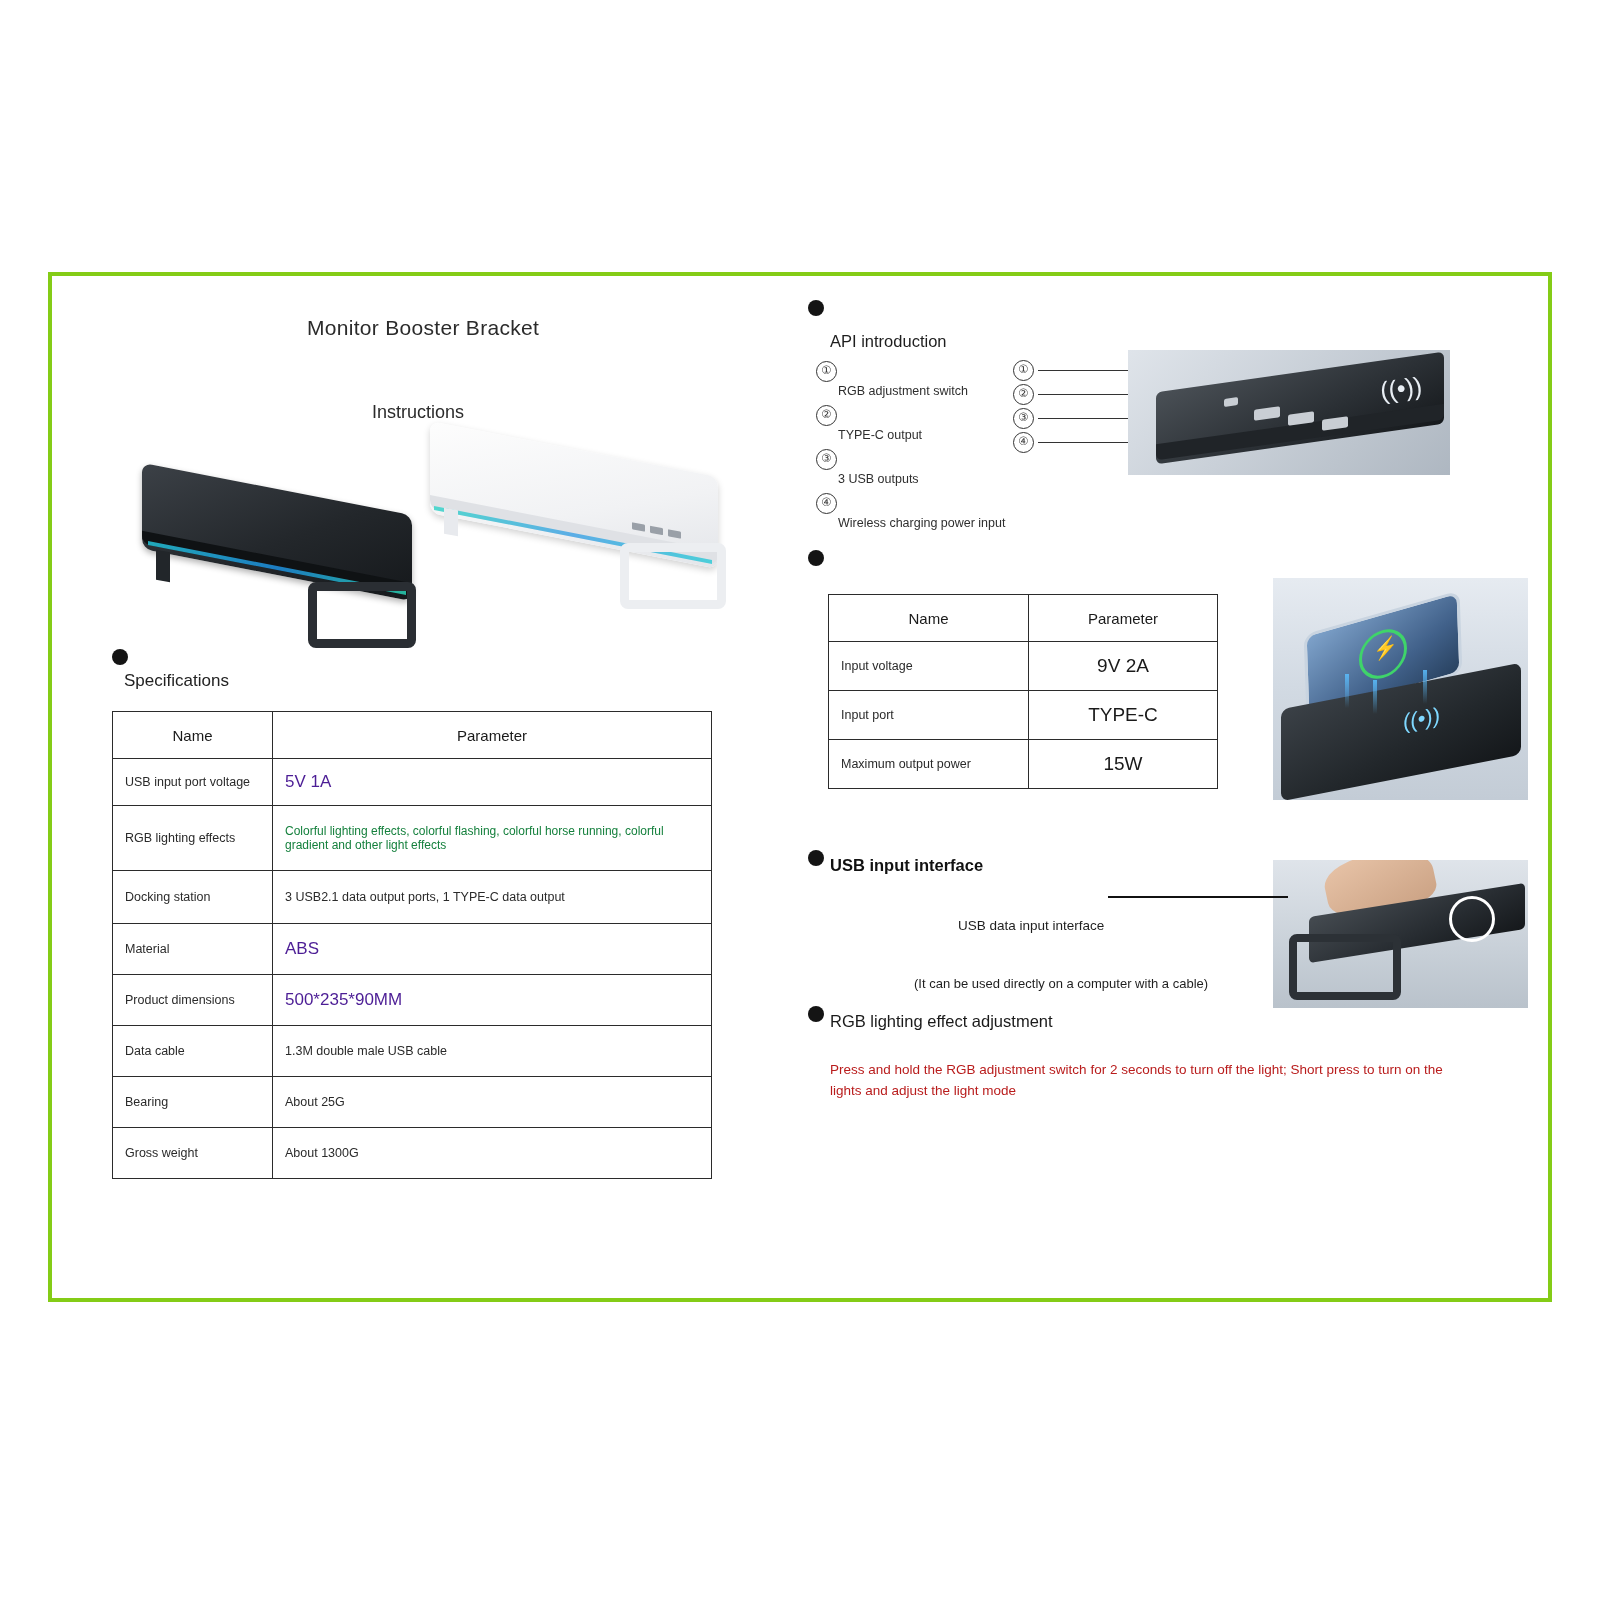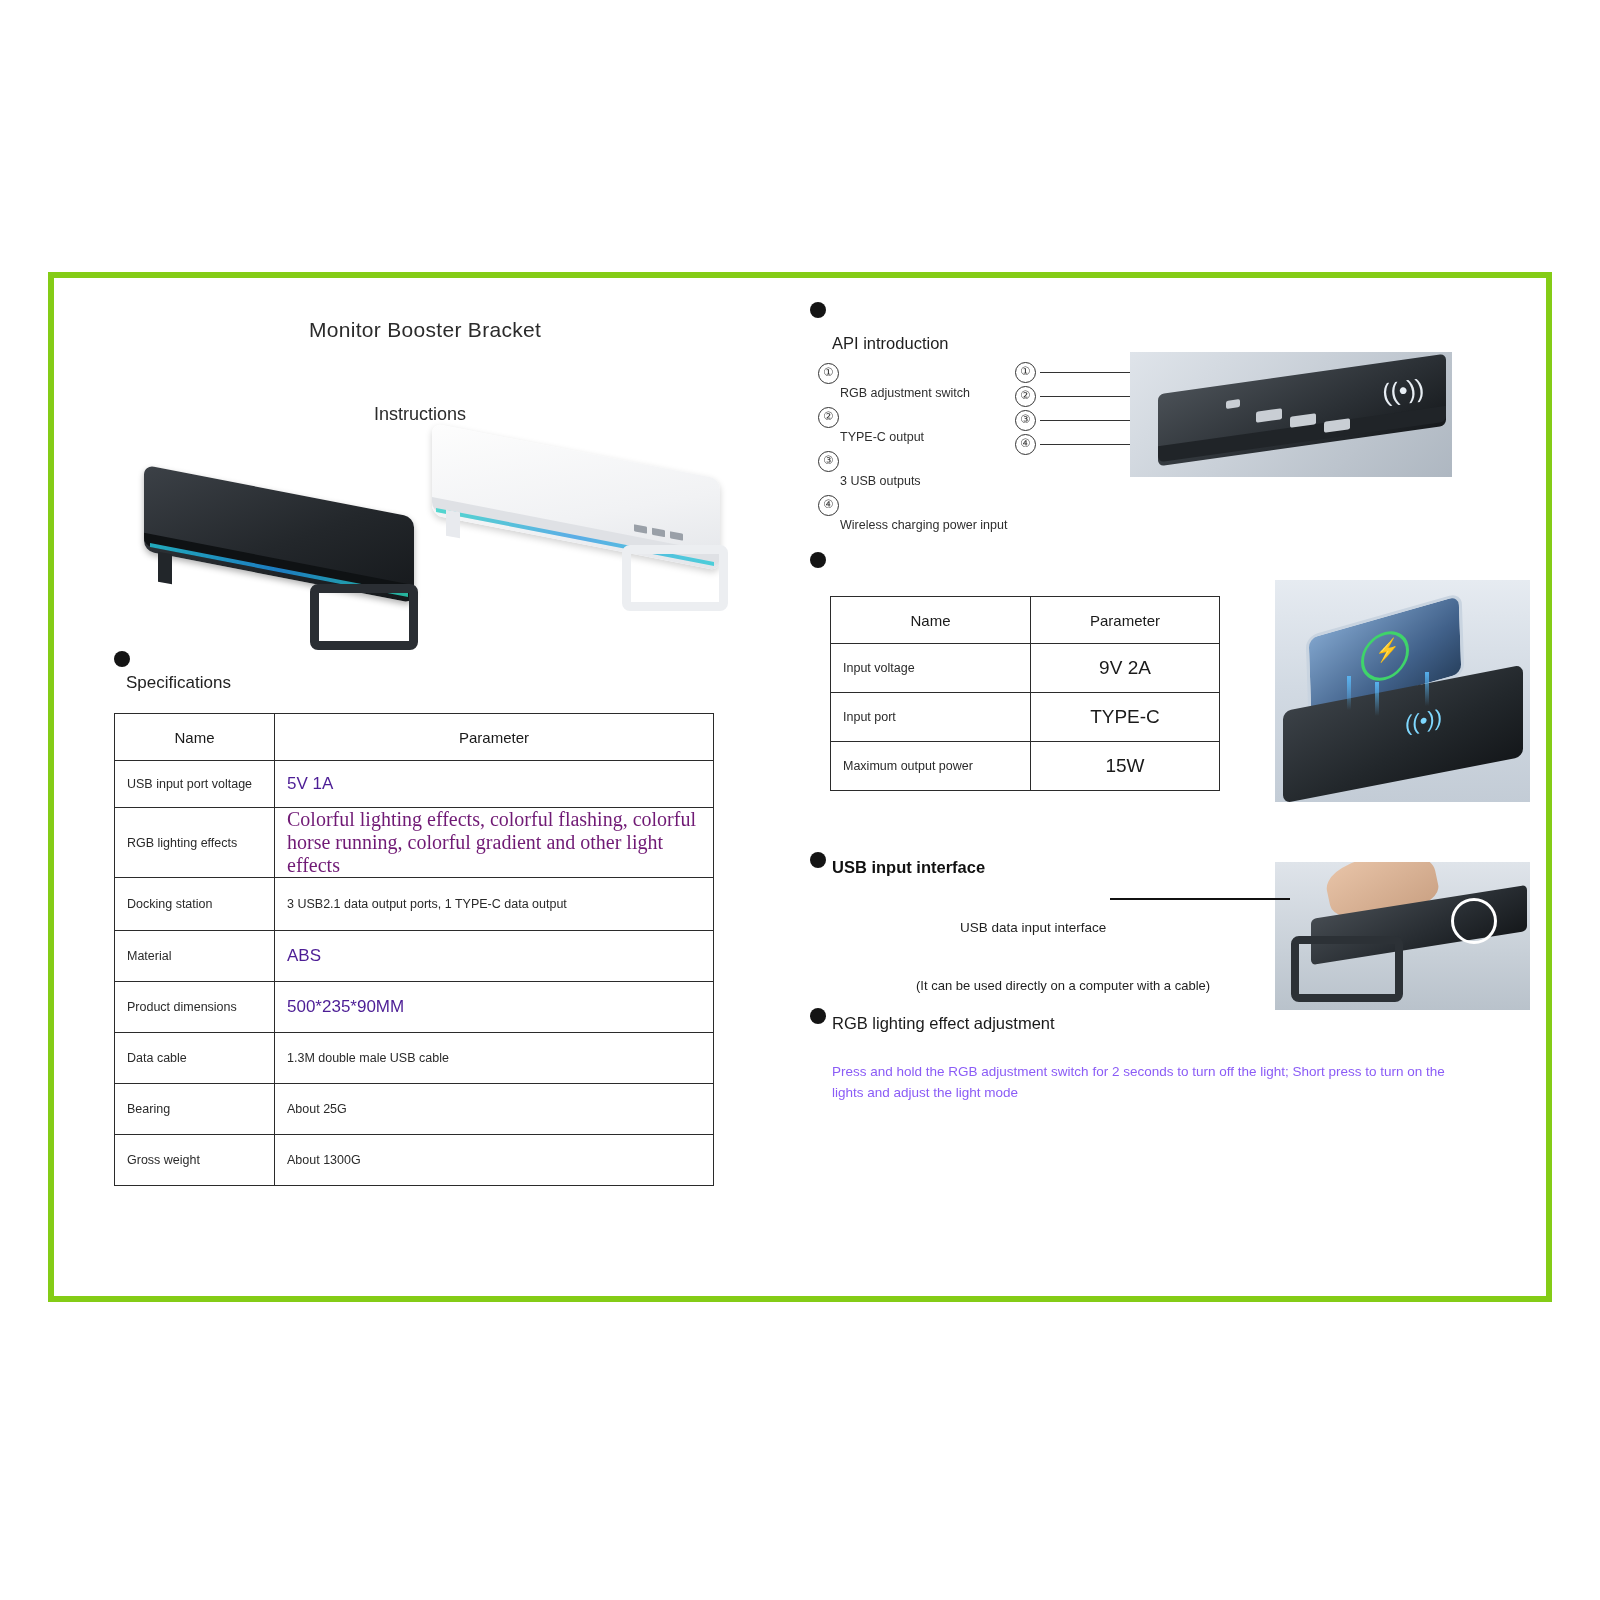--- a/index.html
+++ b/index.html
@@ -15,21 +15,21 @@
     position: relative;
     overflow: hidden;
   }
 
   .page-frame {
     position: absolute;
     left: 48px;
     top: 272px;
     width: 1504px;
     height: 1030px;
-    border: 6px solid #84cc16;
+    border: 4px solid #84cc16;
     box-sizing: border-box;
     background: #ffffff;
   }
 
   
   .left-col {
     position: absolute;
     left: 60px;
     top: 40px;
     width: 660px;
@@ -172,21 +172,21 @@
     vertical-align: middle;
     font-weight: normal;
     text-align: left;
   }
   .t-head {
     text-align: center !important;
     font-size: 15px;
   }
   .small-cell { font-size: 12.5px; color: #2a2a2a; }
   .big-cell { font-size: 17px; color: #4c1d95; }
-  .mid-cell { font-size: 20px; color: #701a75; font-family: Liberation Serif, serif; }
+  .mid-cell { font-size: 12px; color: #15803d; }
 
   #spec-table { width: 600px; margin-top: 18px; }
   #spec-table col.c1 { width: 160px; }
 
   
   .right-col {
     position: absolute;
     left: 756px;
     top: 24px;
     width: 700px;
@@ -404,21 +404,21 @@
     left: 22px; top: 712px;
     font-size: 16.5px;
     color: #1a1a1a;
   }
   .rgb-body {
     position: absolute;
     left: 22px; top: 760px;
     width: 640px;
     font-size: 13.5px;
     line-height: 1.55;
-    color: #8b5cf6;
+    color: #b91c1c;
   }
 </style>
 </head>
 <body>
 
 <div class="page-frame">
 
   <div class="left-col">
 
     <div class="title-main">Monitor Booster Bracket</div>

